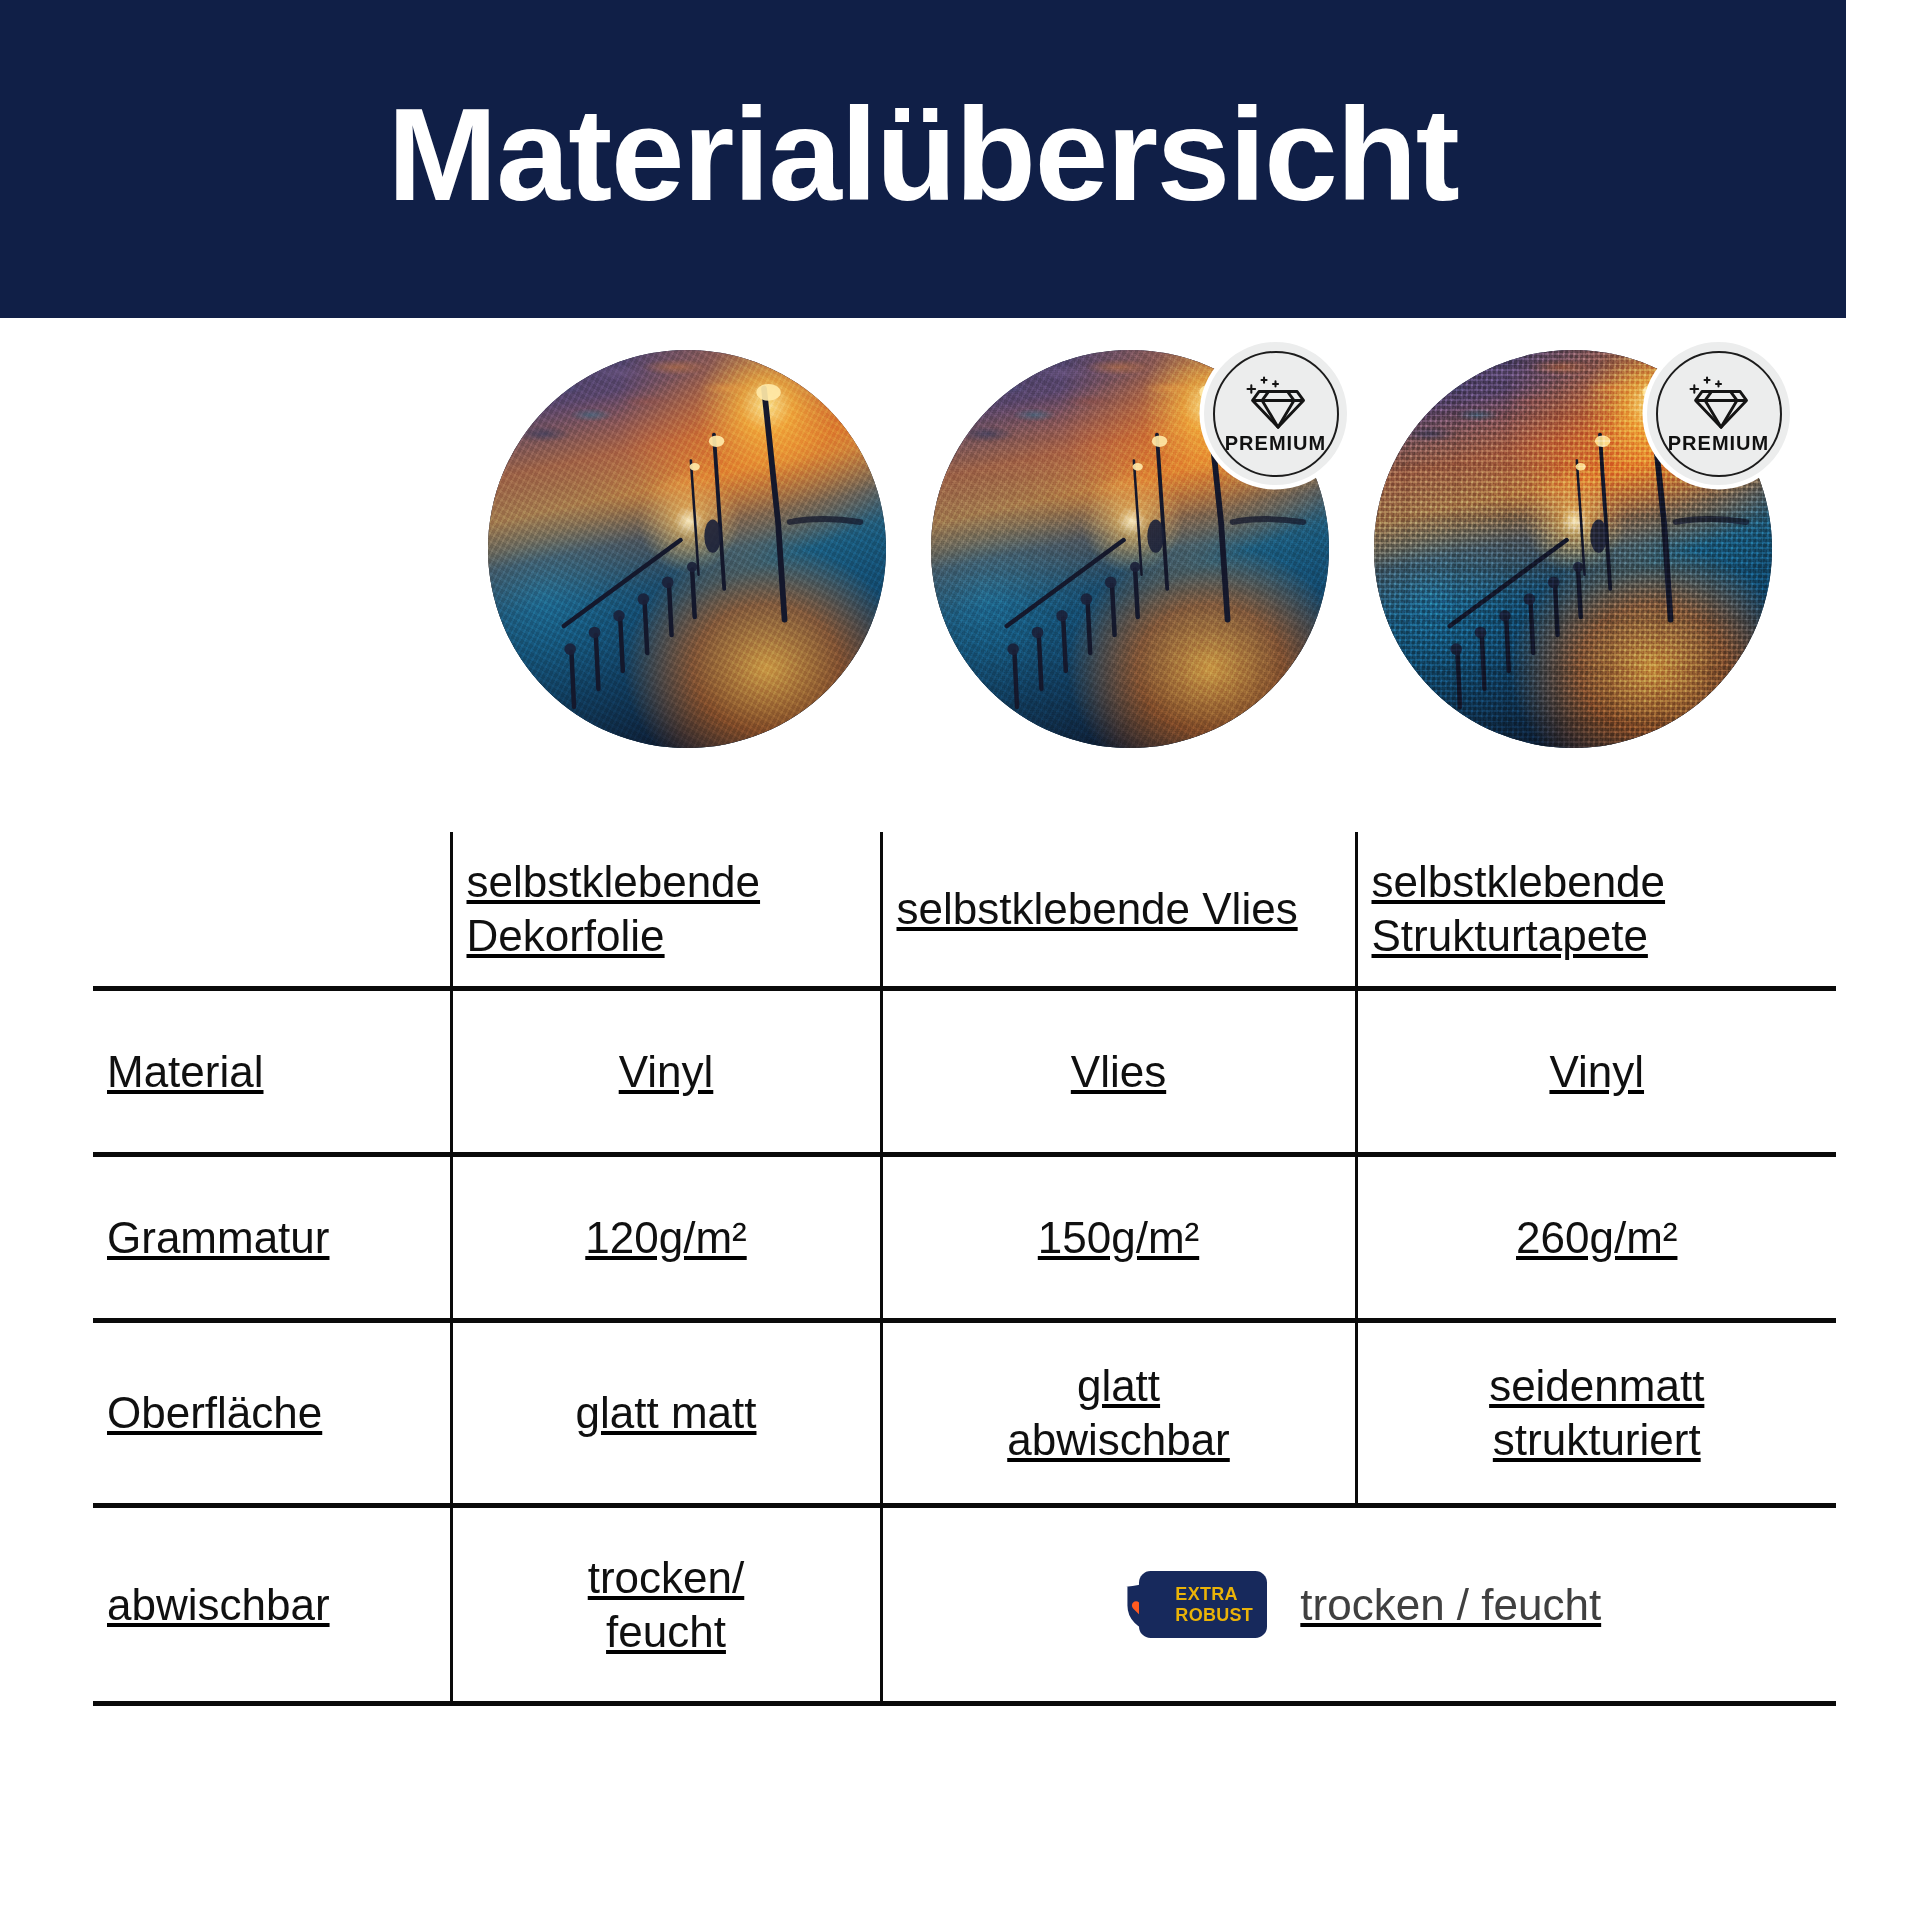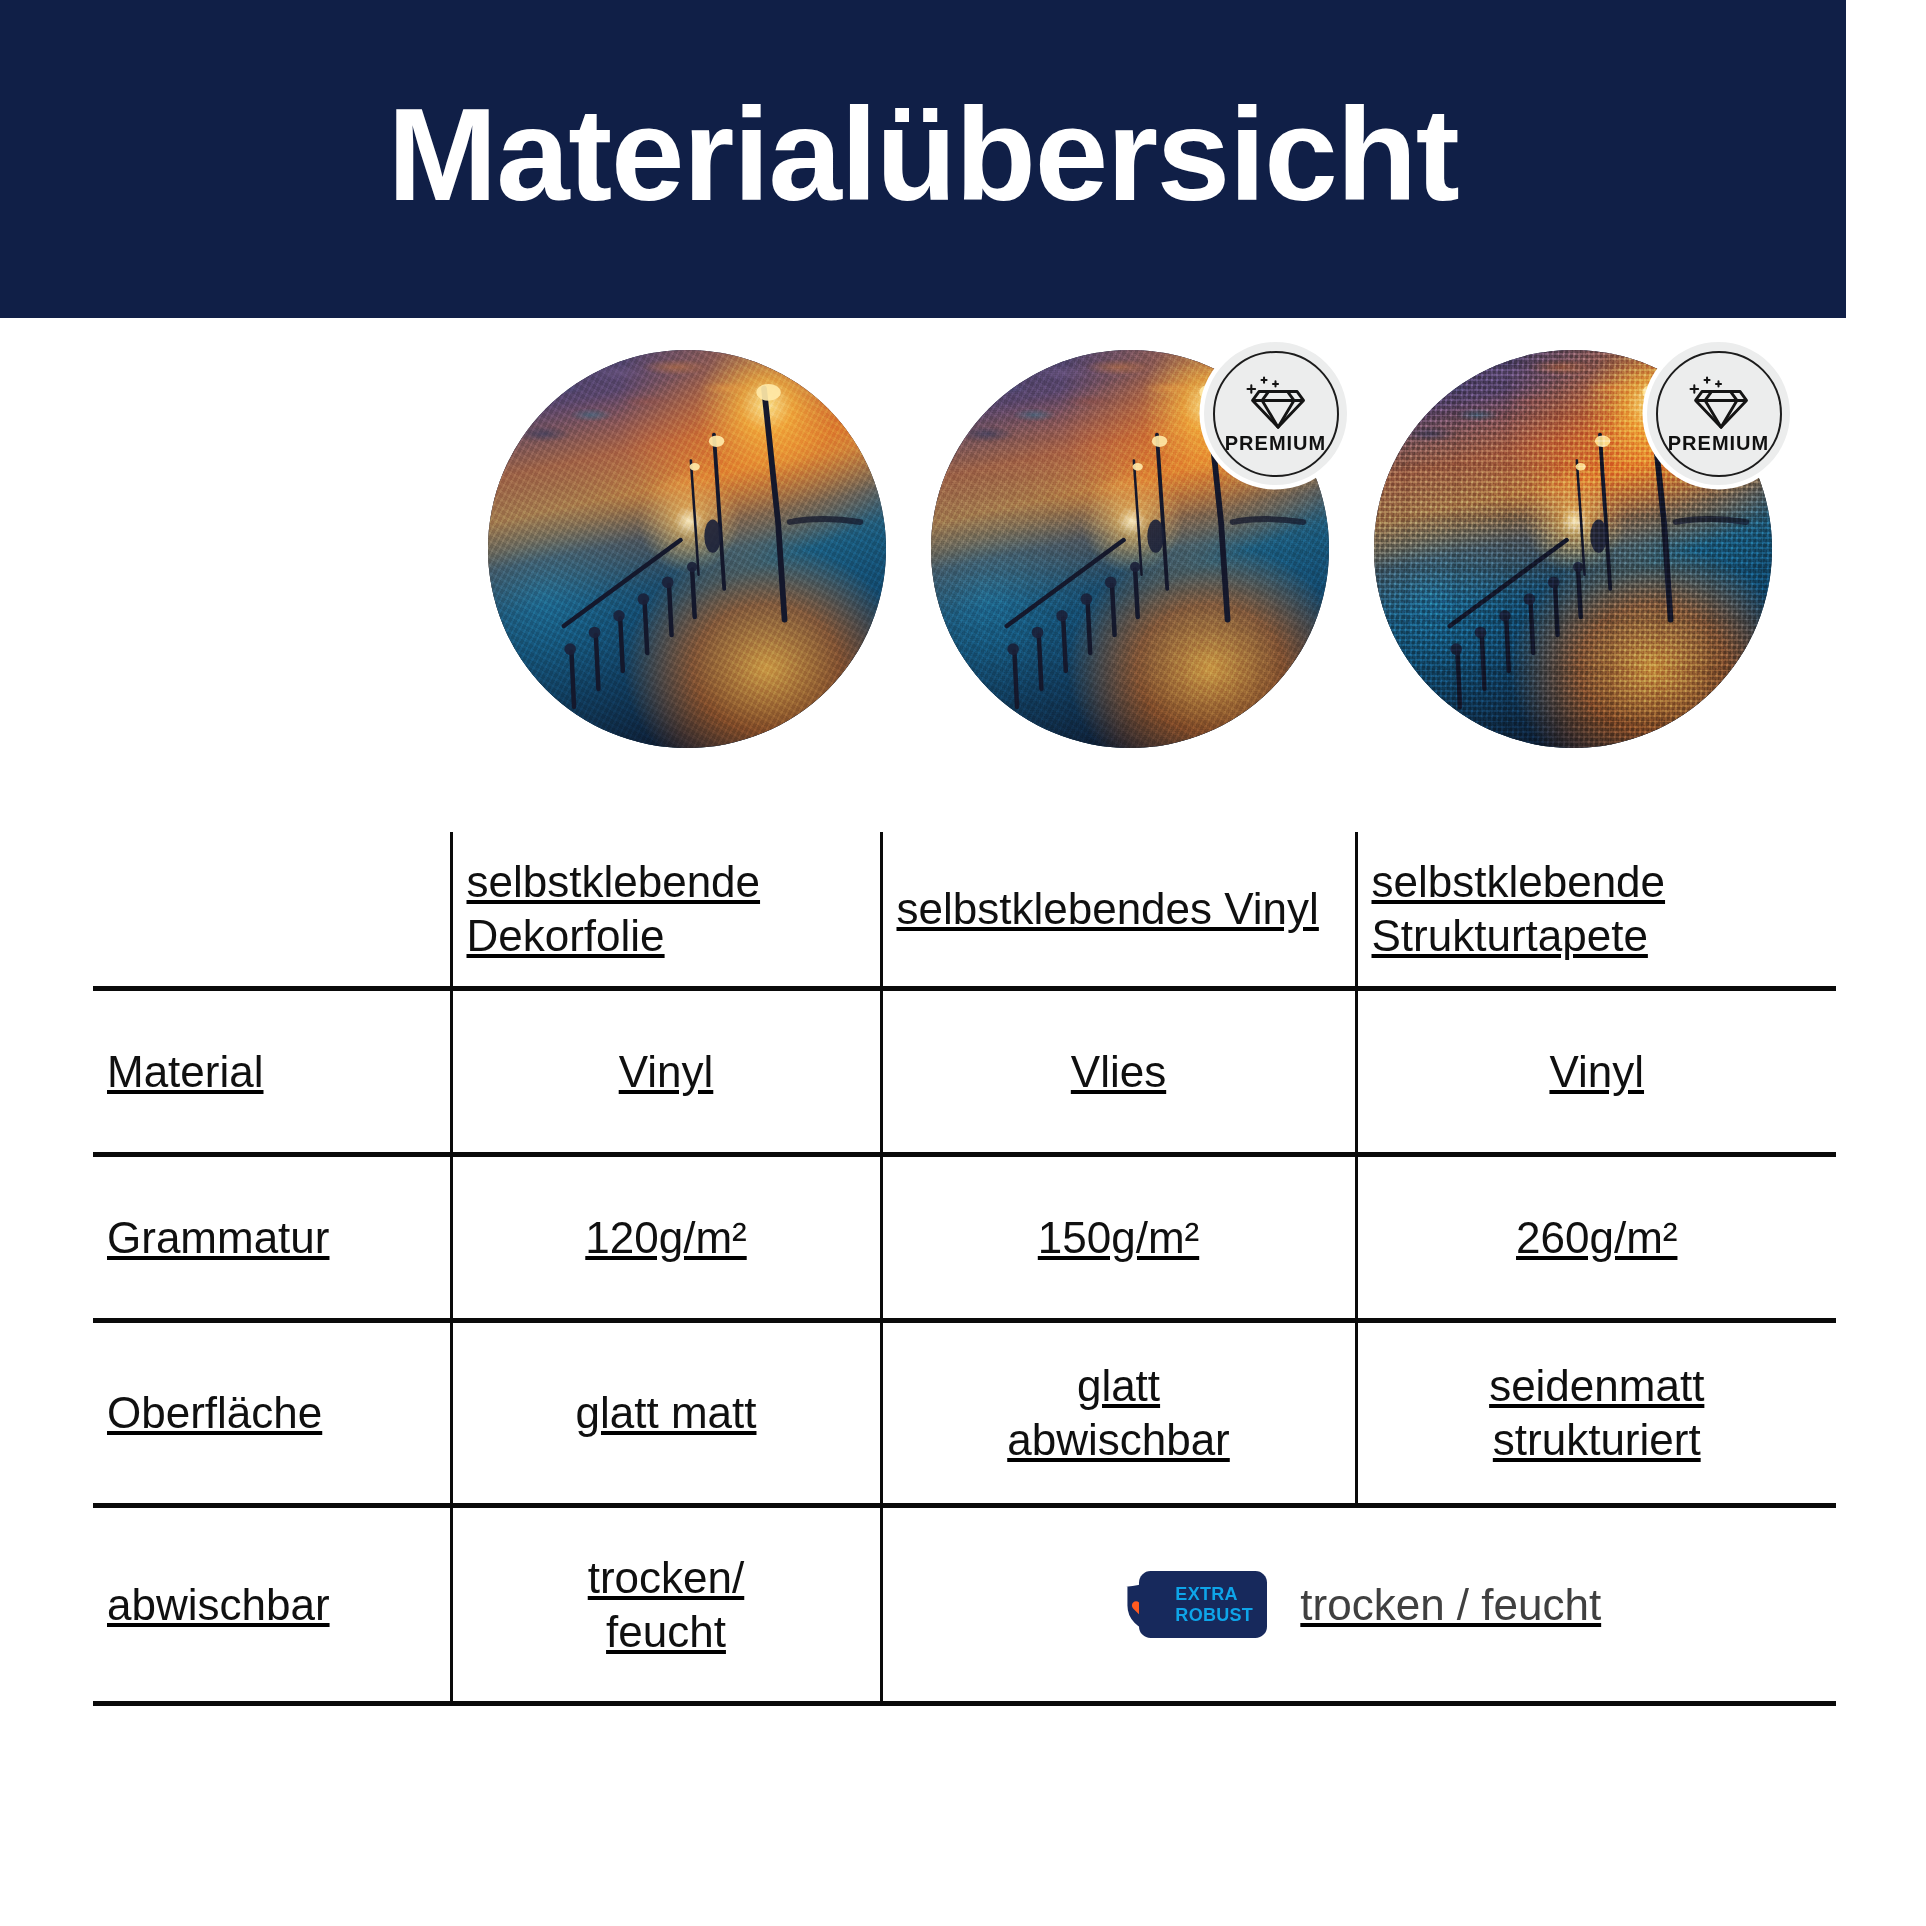--- a/index.html
+++ b/index.html
@@ -245,21 +245,21 @@
     background: #17295c;
     border-radius: 11.6px;
     display: flex;
     flex-direction: column;
     align-items: flex-start;
     justify-content: center;
     padding-left: 36px;
     box-sizing: border-box;
   }
   .robust-line {
-    color: #0ea5e9;
+    color: #eab308;
     font-size: 18px;
     font-weight: 700;
     letter-spacing: 0.3px;
     line-height: 1.12;
   }
   .robust-shield {
     position: absolute;
     left: 5.1px; top: 7.7px;
     width: 55px; height: 59px;
   }
@@ -412,21 +412,21 @@
   <colgroup>
     <col class="col-label">
       <col class="col-a">
       <col class="col-b">
       <col class="col-c">
   </colgroup>
   <tbody>
     <tr class="row-head">
       <td class="head-cell"></td>
       <td class="head-cell cell-div">selbstklebende Dekorfolie</td>
-      <td class="head-cell cell-div">selbstklebendes Vinyl</td>
+      <td class="head-cell cell-div">selbstklebende Vlies</td>
       <td class="head-cell cell-div">selbstklebende Strukturtapete</td>
     </tr>
 
     <tr class="row-body r-material">
       <td class="label-cell">Material</td>
       <td class="val-cell cell-div">Vinyl</td>
       <td class="val-cell cell-div">Vlies</td>
       <td class="val-cell cell-div">Vinyl</td>
     </tr>
 

